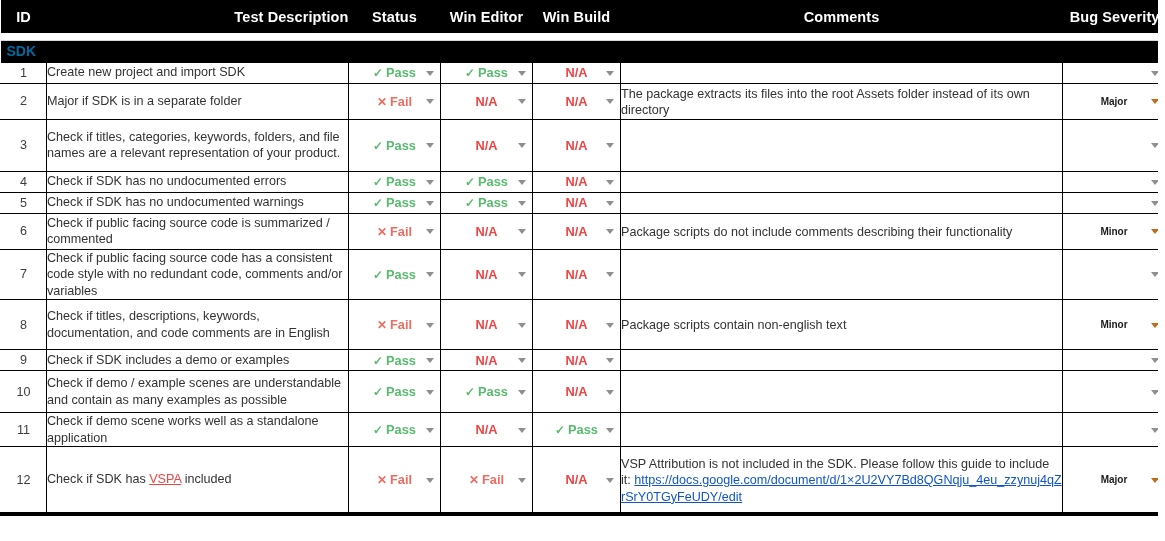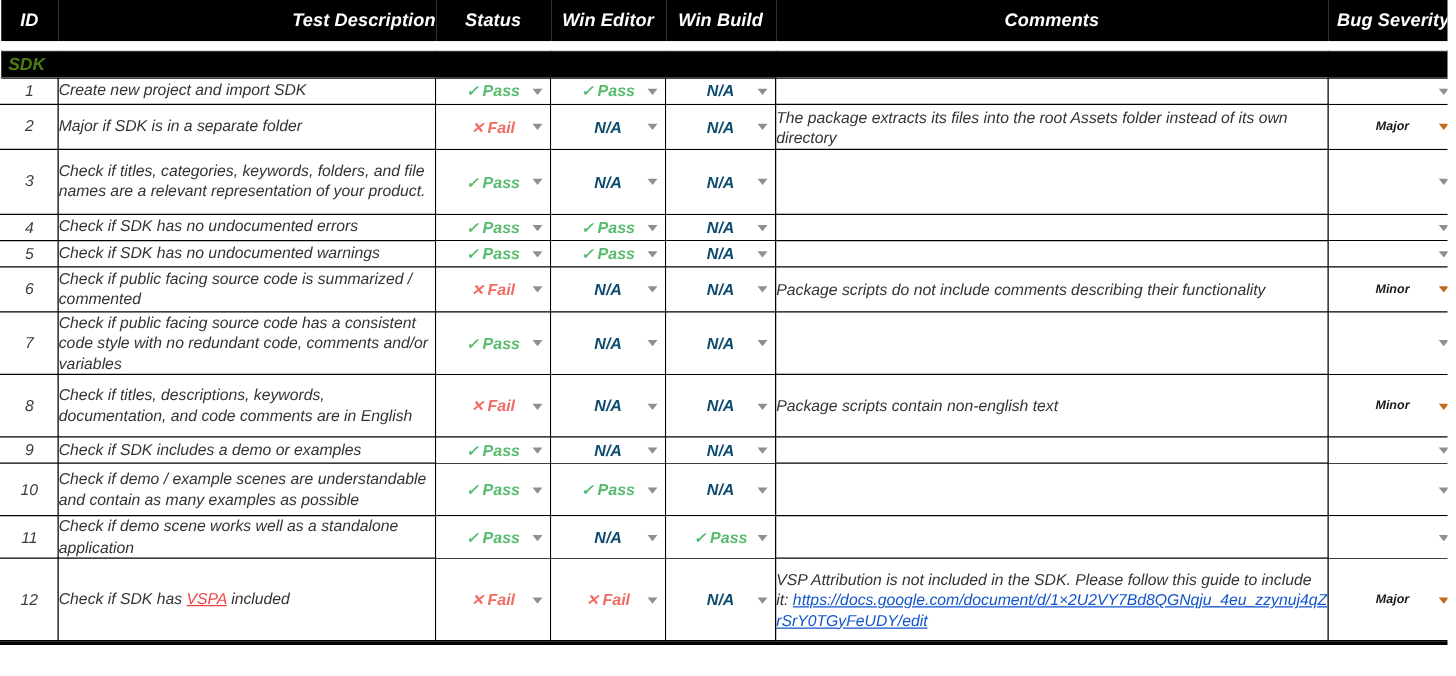--- a/index.html
+++ b/index.html
@@ -11,21 +11,20 @@
     font-family: "Liberation Sans", sans-serif;
     -webkit-font-smoothing: antialiased;
   }
   #sheet {
     width: 1158px;
     height: 541px;
     position: relative;
     overflow: hidden;
     background: #ffffff;
     box-sizing: border-box;
-    font-style: italic;
   }
   table.grid {
     border-collapse: collapse;
     table-layout: fixed;
     width: 1165px;
     border-spacing: 0;
   }
   table.grid td, table.grid th {
     padding: 0;
     margin: 0;
@@ -55,21 +54,21 @@
   tr.spacer-row td {
     height: 7px;
     background: #ffffff;
     border: none;
     border-bottom: 1px solid #d9d9d9;
   }
 
   
   tr.section-row td {
     background: #000000;
-    color: #4d7c0f;
+    color: #0369a1;
     height: 22px;
     font-size: 14px;
     font-weight: bold;
     padding-left: 6px;
     border: none;
   }
 
   
   td.cell {
     border: 1px solid #000000;
@@ -123,21 +122,21 @@
     border-right: 4.5px solid transparent;
     border-top: 5px solid #8f8f8f;
   }
   .caret.dark {
     border-top-color: #c06a1a;
   }
 
   
   .v-pass { color: #57bb6e; }
   .v-fail { color: #ef6c62; }
-  .v-na   { color: #0c4a6e; margin-top: 48px; }
+  .v-na   { color: #ef4444; margin-top: 48px; }
   .tick, .cross {
     display: inline-block;
     margin-right: 3px;
     font-weight: bold;
   }
   .tick  { color: #57bb6e; font-size: 12px; }
   .cross { color: #ef6c62; font-size: 12px; }
 
   
   .sev-major { background: #fbd2ab; }

